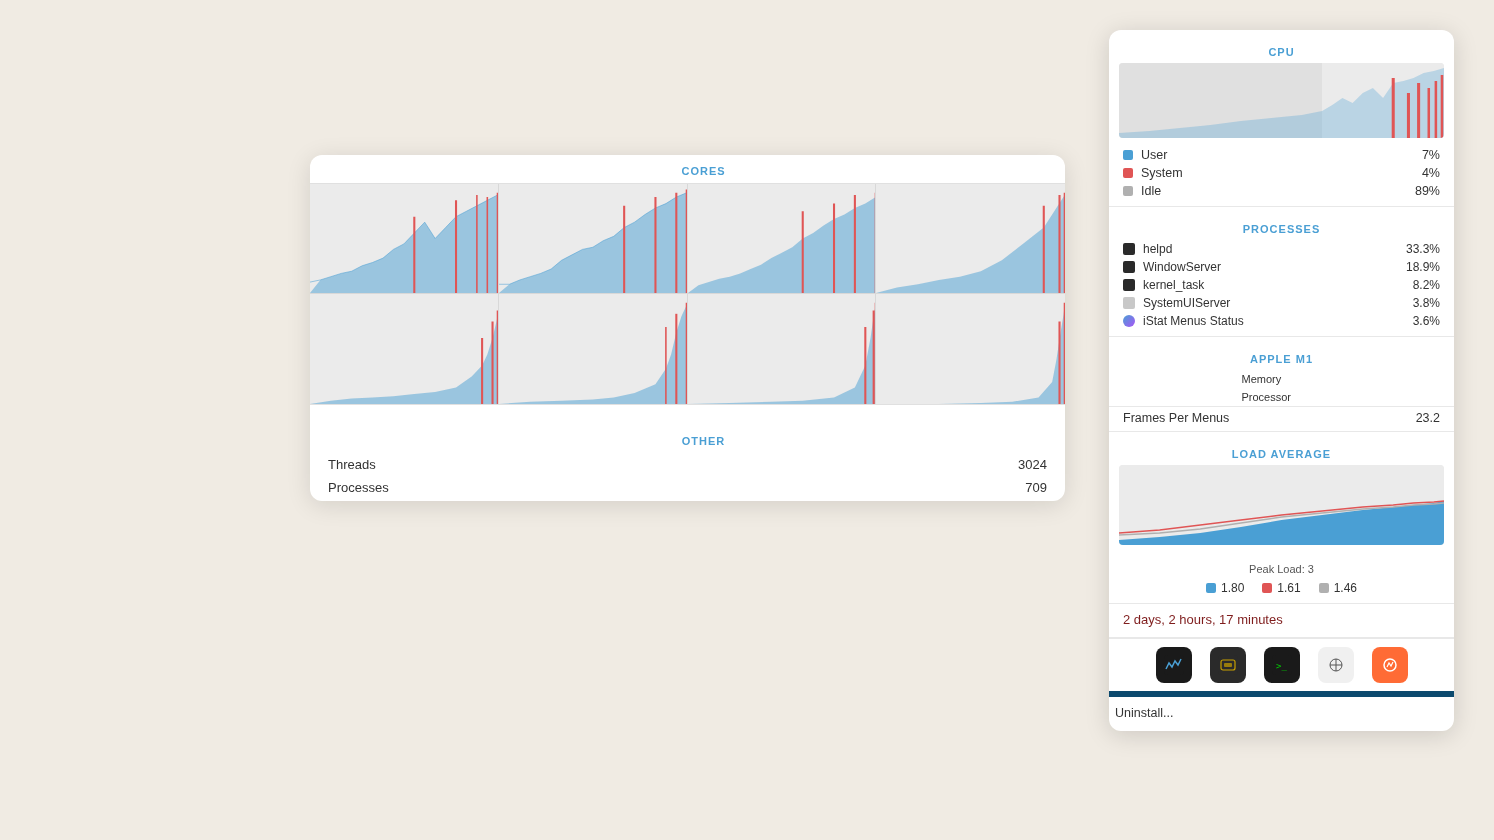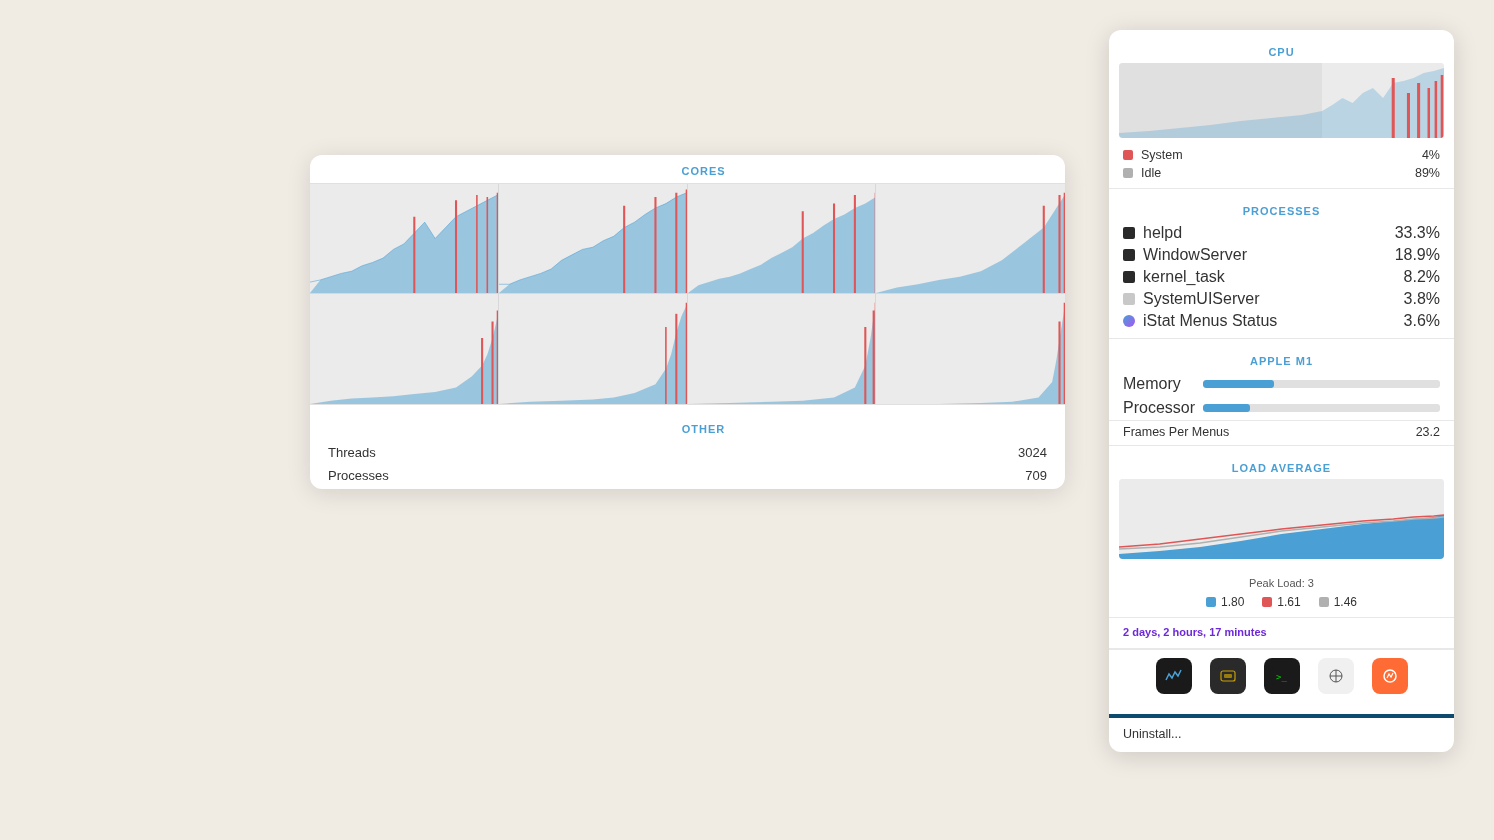--- a/index.html
+++ b/index.html
@@ -48,21 +48,21 @@
       border-bottom: 1px solid #d8d8d8;
       position: relative;
       overflow: hidden;
     }
 
     .core-cell:nth-child(4n) { border-right: none; }
     .core-cell:nth-child(n+5) { border-bottom: none; }
 
     .other-section {
       border-top: 1px solid #e0e0e0;
-      padding: 8px 0 2px;
+      padding: 20px 0 2px;
     }
 
     .other-row {
       display: flex;
       justify-content: space-between;
       padding: 4px 18px;
       font-size: 13px;
       color: #333;
     }
 
@@ -135,21 +135,21 @@
     }
 
     .processes-section {
       padding-bottom: 6px;
     }
 
     .process-row {
       display: flex;
       align-items: center;
       padding: 2px 14px;
-      font-size: 16px;
+      font-size: 12px;
     }
 
     .process-icon {
       width: 12px;
       height: 12px;
       border-radius: 2px;
       margin-right: 8px;
       flex-shrink: 0;
     }
 
@@ -162,21 +162,22 @@
       color: #333;
     }
 
     .apple-m1-section {
     }
 
     .m1-row {
       display: flex;
       align-items: center;
       padding: 3px 14px;
-      font-size: 16px;
+      font-size: 11px;
+      flex-direction: column;
     }
 
     .m1-label {
       width: 80px;
       color: #333;
       flex-shrink: 0;
     }
 
     .m1-bar-container {
       flex: 1;
@@ -239,24 +240,23 @@
       width: 10px;
       height: 10px;
       border-radius: 2px;
     }
 
     .uptime-section {
       padding: 6px 14px 8px;
     }
 
     .uptime-text {
-      font-size: 11px;
-      color: #6d28d9;
+      font-size: 13px;
+      color: #7f1d1d;
       padding: 2px 0;
-      font-weight: bold;
     }
 
     .bottom-icons {
       display: flex;
       justify-content: center;
       gap: 18px;
       padding: 8px 14px;
       border-top: 1px solid #e8e8e8;
     }
 
@@ -266,23 +266,22 @@
       border-radius: 8px;
       background: #2a2a2a;
       display: flex;
       align-items: center;
       justify-content: center;
       cursor: pointer;
       font-size: 18px;
     }
 
     .uninstall-row {
-      padding: 6px 14px 10px;
-      border-top: 4px solid #0c4a6e;
-      margin-top: 12px;
+      padding: 6px 6px 10px;
+      border-top: 6px solid #0c4a6e;
     }
 
     .uninstall-btn {
       font-size: 12.5px;
       color: #333;
       cursor: pointer;
       background: none;
       border: none;
       font-family: inherit;
     }
@@ -414,20 +413,25 @@
 
         <polygon points="0,70 30,68 60,65 90,62 120,58 150,55 180,52 200,48 210,42 220,35 230,40 240,30 250,25 260,35 270,20 280,18 290,15 300,10 310,8 320,5 320,75 0,75" fill="rgba(74,159,212,0.3)"></polygon>
 
         <line x1="270" y1="75" x2="270" y2="15" stroke="#e05555" stroke-width="3"></line>
         <line x1="285" y1="75" x2="285" y2="30" stroke="#e05555" stroke-width="3"></line>
         <line x1="295" y1="75" x2="295" y2="20" stroke="#e05555" stroke-width="3"></line>
         <line x1="305" y1="75" x2="305" y2="25" stroke="#e05555" stroke-width="2.5"></line>
         <line x1="312" y1="75" x2="312" y2="18" stroke="#e05555" stroke-width="2.5"></line>
         <line x1="318" y1="75" x2="318" y2="12" stroke="#e05555" stroke-width="2.5"></line>
       </svg>
+    </div>
+    <div class="stat-row">
+      <div class="stat-dot" style="background:#4a9fd4;"></div>
+      <span class="stat-label">User</span>
+      <span class="stat-value">7%</span>
     </div>
     <div class="stat-row">
       <div class="stat-dot" style="background:#e05555;"></div>
       <span class="stat-label">System</span>
       <span class="stat-value">4%</span>
     </div>
     <div class="stat-row" style="padding-bottom:8px;">
       <div class="stat-dot" style="background:#b0b0b0;"></div>
       <span class="stat-label">Idle</span>
       <span class="stat-value">89%</span>

